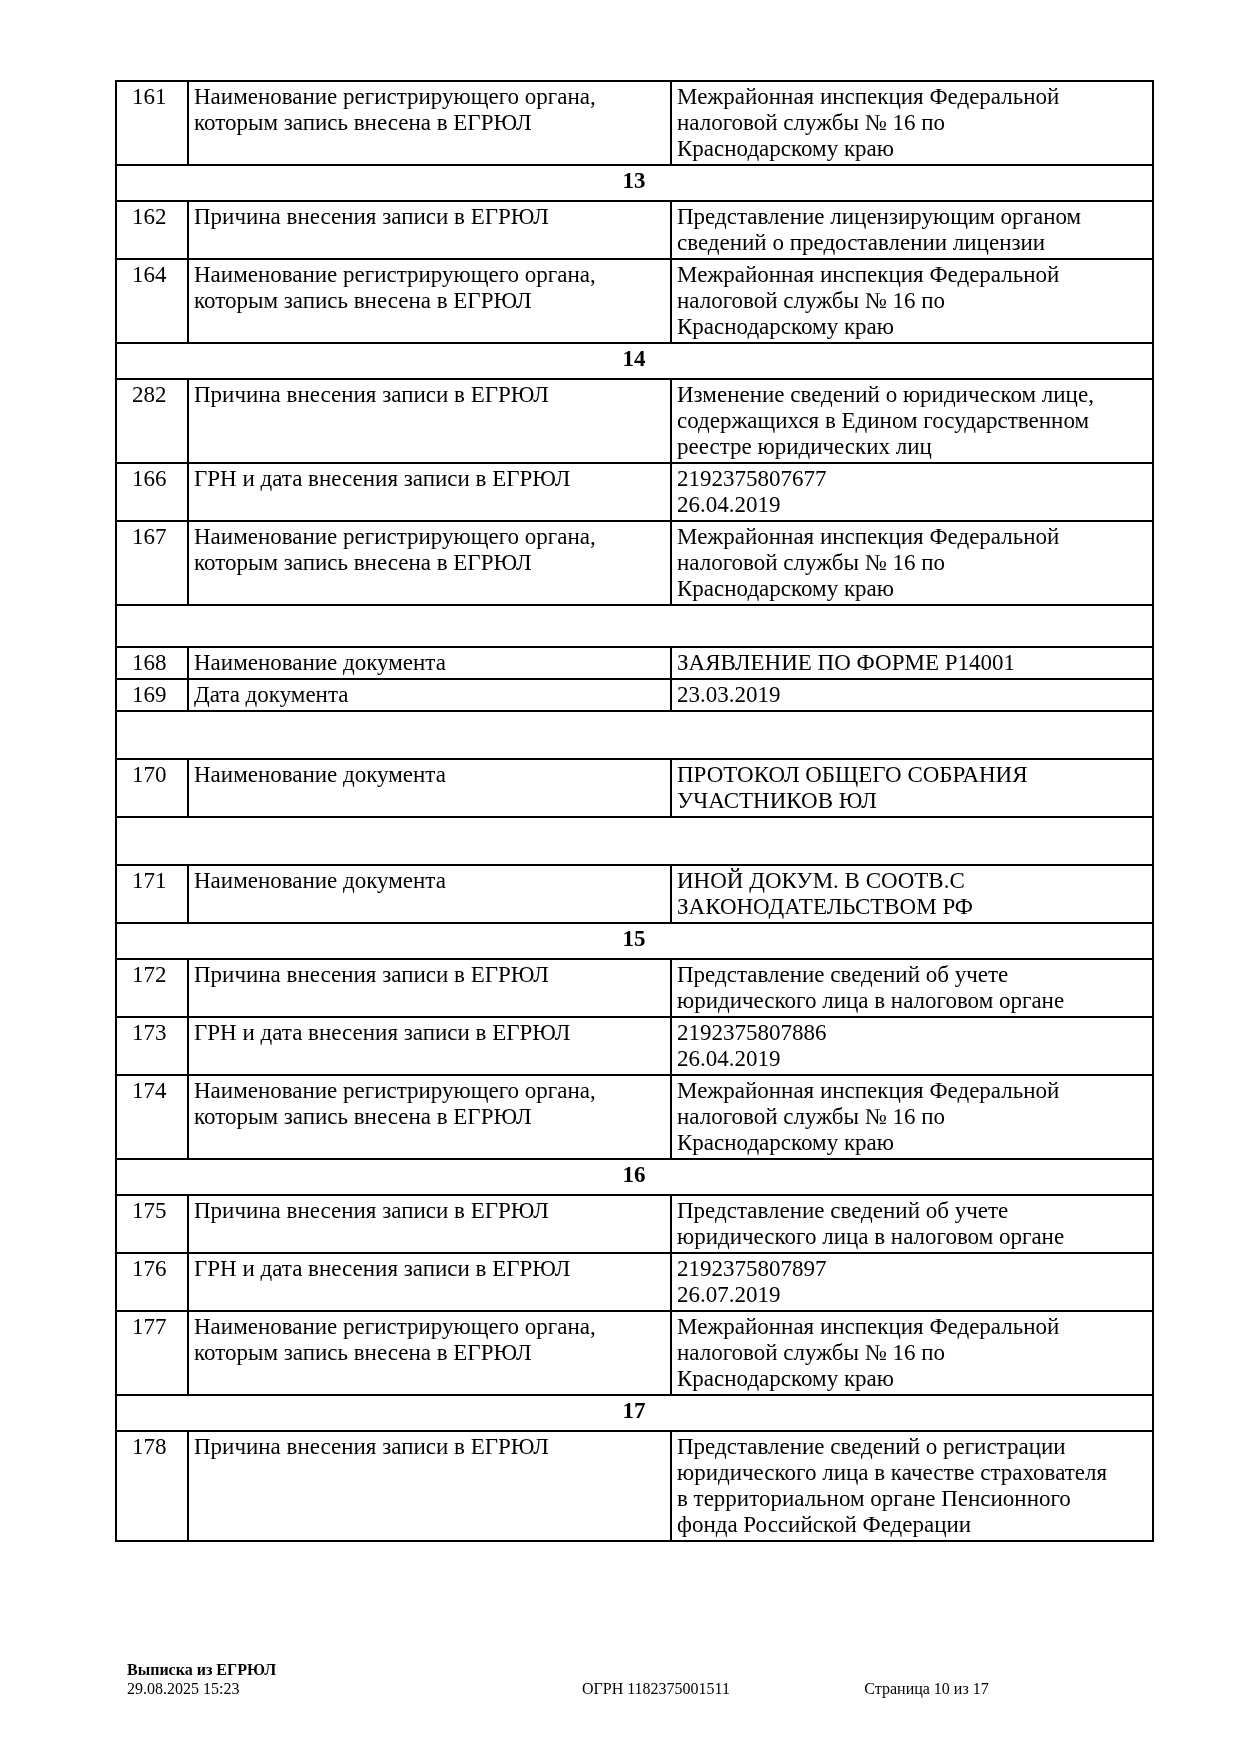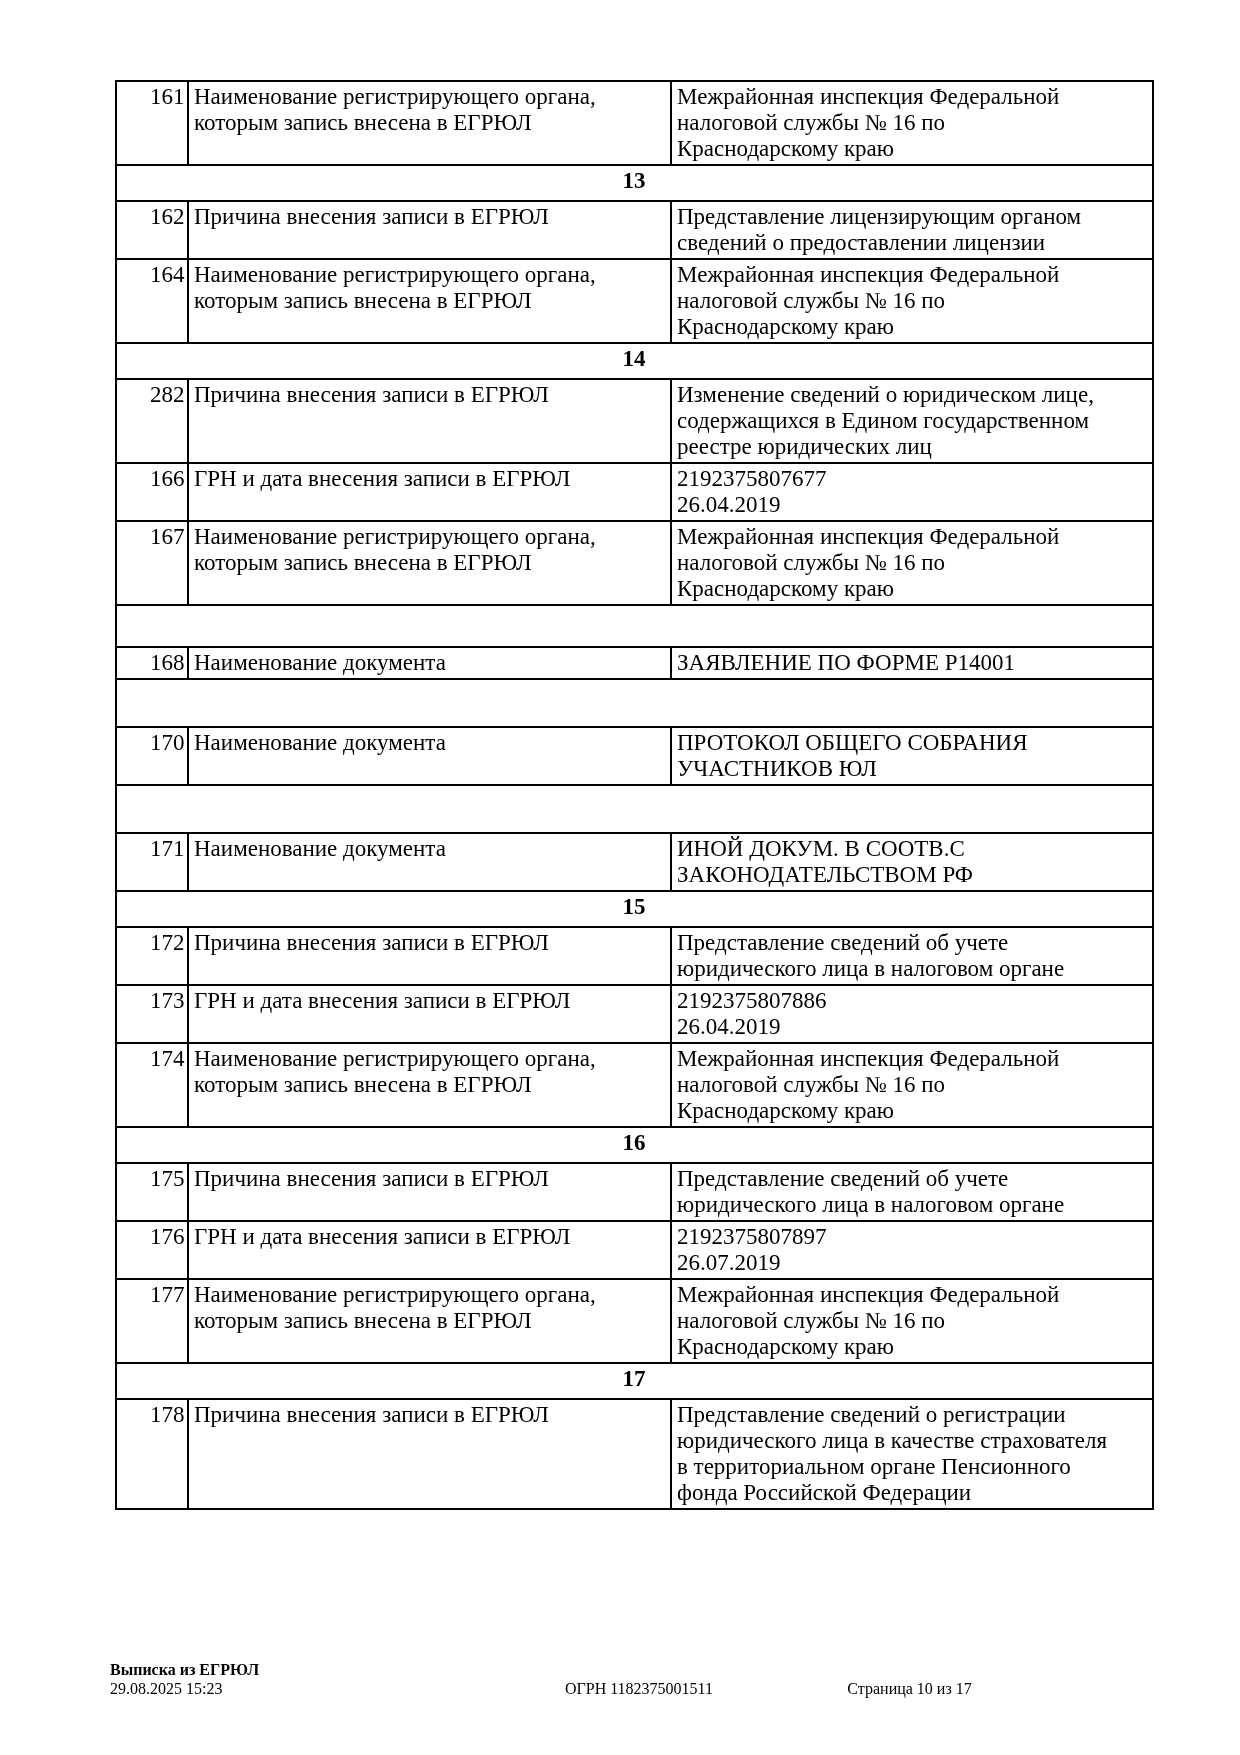--- a/index.html
+++ b/index.html
@@ -26,21 +26,21 @@
     line-height: 26px;
   }
   .doc-table td {
     border: 2px solid #000000;
     vertical-align: top;
     padding: 2px 6px 2px 5px;
     white-space: pre-line;
     overflow: hidden;
   }
   .doc-table td.num {
-    padding-left: 33px;
+    padding-left: 15px;
     white-space: normal;
     margin-top: 8px;
   }
   tr.section-row td {
     text-align: center;
     font-weight: bold;
     height: 30px;
     white-space: normal;
     border-radius: 15px;
   }
@@ -50,21 +50,21 @@
   }
   tr.spacer-row.lg td {
     height: 46px;
     padding: 0;
   }
   tr.dochdr-row td.hdr {
     white-space: normal;
   }
   .footer {
     position: absolute;
-    left: 110px;
+    left: 127px;
     top: 1660px;
     width: 1058px;
     display: grid;
     grid-template-columns: 1fr 1fr 1fr;
     align-items: end;
     font-size: 16px;
     line-height: 19px;
     gap: 48px;
   }
   .footer .f-left .f-title { font-weight: bold; }
@@ -131,20 +131,25 @@
 Краснодарскому краю</td>
     </tr>
     <tr class="spacer-row">
       <td colspan="3"></td>
     </tr>
     <tr>
       <td class="num">168</td>
       <td class="label">Наименование документа</td>
       <td class="value">ЗАЯВЛЕНИЕ ПО ФОРМЕ Р14001</td>
     </tr>
+    <tr>
+      <td class="num">169</td>
+      <td class="label">Дата документа</td>
+      <td class="value">23.03.2019</td>
+    </tr>
     <tr class="spacer-row lg">
       <td colspan="3"></td>
     </tr>
     <tr>
       <td class="num">170</td>
       <td class="label">Наименование документа</td>
       <td class="value">ПРОТОКОЛ ОБЩЕГО СОБРАНИЯ
 УЧАСТНИКОВ ЮЛ</td>
     </tr>
     <tr class="spacer-row lg">

